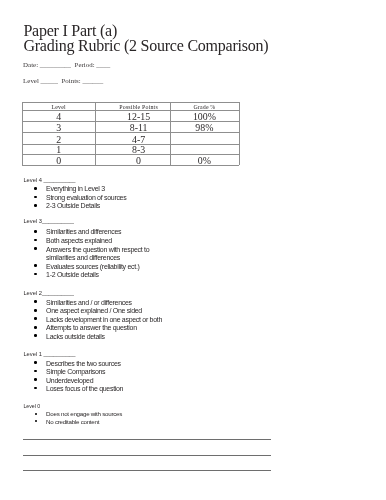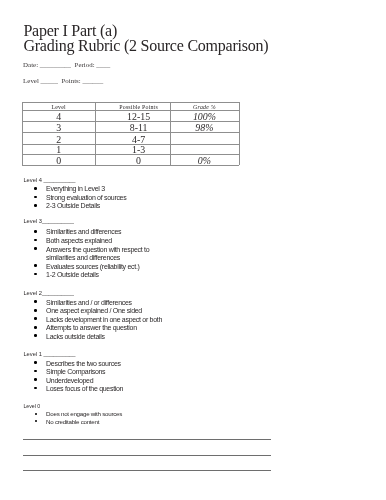--- a/index.html
+++ b/index.html
@@ -53,21 +53,21 @@
   .rubric .vline { position:absolute; top:0; height:63.3px; width:0;
                    border-left:0.8px solid #8f8f8f; }
   .rubric .hcell { font-size:5.9px; letter-spacing:0.18px;
                    height:8.7px; line-height:8.7px; padding-top:1.3px; }
   .rubric .dcell { font-size:9.9px; padding-top:1.05px; }
   .rubric .dcell.r5 { padding-top:1.8px; }
 
   
   .cx0 { left:0px;     width:72.9px; }
   .cx1 { left:79px;  width:74.8px; }
-  .cx2 { left:147.7px; width:69.1px;font-style:italic; }
+  .cx2 { left:147.7px; width:69.1px; }
   
   .hl0 { top:0px; }    .hl1 { top:8.7px; }  .hl2 { top:18.9px; }
   .hl3 { top:30.7px; } .hl4 { top:42.0px; } .hl5 { top:52.5px; }
   .hl6 { top:63.3px; }
   .vl0 { left:0px; } .vl1 { left:72.9px; } .vl2 { left:147.7px; } .vl3 { left:216.8px; }
   .ry0 { top:0px;     height:8.7px;  line-height:8.7px; }
   .ry1 { top:8.7px;   height:10.2px; line-height:10.2px; }
   .ry2 { top:18.9px;  height:11.8px; line-height:11.8px; }
   .ry3 { top:30.7px;  height:11.3px; line-height:11.3px; }
   .ry4 { top:42.0px;  height:10.5px; line-height:10.5px; }
@@ -135,21 +135,21 @@
     <div class="cell dcell cx2 ry1">100%</div>
 
     <div class="cell dcell cx0 ry2">3</div>
     <div class="cell dcell cx1 ry2">8-11</div>
     <div class="cell dcell cx2 ry2">98%</div>
 
     <div class="cell dcell cx0 ry3">2</div>
     <div class="cell dcell cx1 ry3">4-7</div>
 
     <div class="cell dcell cx0 ry4">1</div>
-    <div class="cell dcell cx1 ry4">1-3</div>
+    <div class="cell dcell cx1 ry4">8-3</div>
 
     <div class="cell dcell r5 cx0 ry5">0</div>
     <div class="cell dcell r5 cx1 ry5">0</div>
     <div class="cell dcell r5 cx2 ry5">0%</div>
   </div>
 
   <div class="sec" id="sec-0">
     <div class="sec-head" style="top:177.9px">Level 4 __________</div>
     <div class="bul" style="top:187.05px"></div>
     <div class="item" style="top:185.30px">Everything in Level 3</div>

